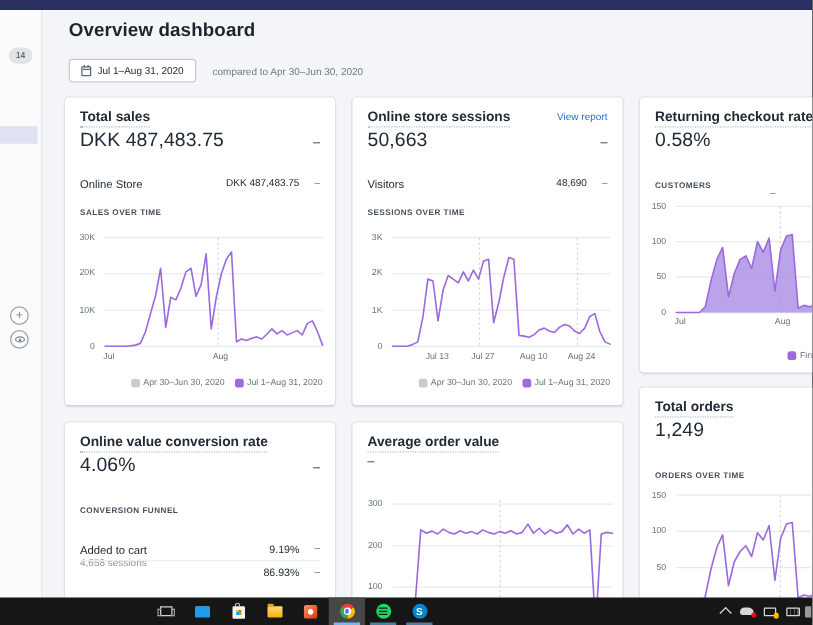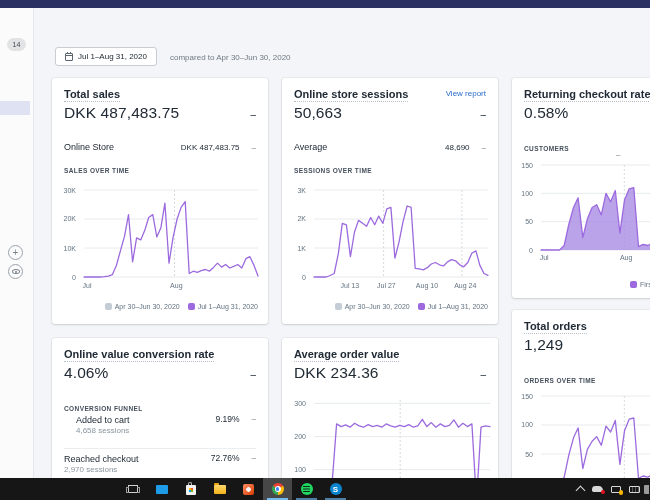--- a/index.html
+++ b/index.html
@@ -34,21 +34,21 @@
   #card-returning{left:512px;top:78px;width:216px;height:220px;}
   #card-conversion{left:52px;top:338px;width:216px;height:210px;}
   #card-aov{left:282px;top:338px;width:216px;height:210px;}
   #card-orders{left:512px;top:310px;width:216px;height:200px;}
   .card-title{position:absolute;left:12px;top:10px;font-size:11px;font-weight:700;color:#212b36;}
   .card-title span{border-bottom:1px dotted #b8c1c9;padding-bottom:1px;}
   .view-link{position:absolute;right:12px;top:11px;font-size:8px;color:#2c6ecb;cursor:pointer;}
   .big-row{position:absolute;left:12px;right:12px;top:26px;display:flex;justify-content:space-between;align-items:flex-end;}
   .big{font-size:15.5px;color:#212b36;letter-spacing:.1px;}
   .bdash{font-size:10px;color:#212b36;padding-bottom:2px;}
-  .sub-row{position:absolute;left:12px;right:12px;top:64px;display:flex;align-items:flex-end;font-size:9px;color:#212b36;}
+  .sub-row{position:absolute;left:12px;right:12px;top:64px;display:flex;align-items:flex-start;font-size:9px;color:#212b36;}
   .sub-row .v{margin-left:auto;font-size:8px;}
   .sub-row .d{margin-left:12px;font-size:8px;color:#637381;}
   .sec-label{position:absolute;left:12px;font-size:6.5px;font-weight:700;color:#454f5b;letter-spacing:.4px;}
   
   .yticks{position:absolute;font-size:7px;color:#637381;}
   .yticks span{position:absolute;right:4px;}
   .plot{position:absolute;}
   .plot svg{display:block;overflow:visible;}
   .xticks{position:absolute;font-size:7px;color:#637381;height:9px;}
   .xticks span{position:absolute;transform:translateX(-35%);white-space:nowrap;}
@@ -71,21 +71,21 @@
   #card-returning .xticks{left:29px;top:176px;width:181px;}
   #card-returning .legend{left:118px;top:203px;}
   
   #card-conversion .sec-label{top:67px;}
   .frow{position:absolute;left:12px;right:12px;display:flex;align-items:flex-start;}
   .frow .fl{line-height:1.35;}
   .frow .flabel{font-size:9px;color:#212b36;}
   .frow .fsub{font-size:8px;color:#8a959e;}
   .frow .fv{margin-left:auto;font-size:8.5px;color:#212b36;}
   .frow .fd{margin-left:12px;font-size:8px;color:#637381;}
-  #frow-1{top:76px;margin-left:12px;}
+  #frow-1{top:96px;}
   .fdivider{position:absolute;left:12px;right:12px;top:110px;border-top:1px solid #ebeef0;}
   #frow-2{top:115px;}
   
   #card-aov .yticks{left:0;top:62px;width:28px;height:103px;}
   #card-aov .plot{left:32px;top:62px;width:176px;height:103px;}
   
   #card-orders .sec-label{top:67px;}
   #card-orders .yticks{left:0;top:86px;width:25px;height:87px;}
   #card-orders .plot{left:29px;top:86px;width:181px;height:87px;}
   
@@ -139,20 +139,21 @@
 
   <div class="sidebar">
     <div class="badge14">14</div>
     <div class="side-sel"></div>
     <div class="side-icon plus">+</div>
     <div class="side-icon eye">
         <div class="eyeball"></div>
       </div>
   </div>
 
+  <div class="page-title">Overview dashboard</div>
   <div class="date-btn">
     <span class="cal"></span>
     <span>Jul 1–Aug 31, 2020</span>
   </div>
   <div class="compare-text">compared to Apr 30–Jun 30, 2020</div>
 
   <div class="card" id="card-sales">
     <div class="card-title"><span>Total sales</span></div>
     <div class="big-row">
       <span class="big">DKK 487,483.75</span>
@@ -197,21 +198,21 @@
   </div>
 
   <div class="card" id="card-sessions">
     <div class="card-title"><span>Online store sessions</span></div>
     <div class="view-link">View report</div>
     <div class="big-row">
       <span class="big">50,663</span>
       <span class="bdash">–</span>
     </div>
     <div class="sub-row">
-      <span>Average</span>
+      <span>Visitors</span>
       <span class="v">48,690</span>
       <span class="d">–</span>
     </div>
     <div class="sec-label">SESSIONS OVER TIME</div>
     <div class="yticks">
         <span style="top: calc(0% - 3.5px);">3K</span>
         <span style="top: calc(33.3% - 3.5px);">2K</span>
         <span style="top: calc(66.7% - 3.5px);">1K</span>
         <span style="top: calc(100% - 3.5px);">0</span>
       </div>
@@ -290,33 +291,28 @@
     <div class="frow" id="frow-1">
       <div class="fl">
         <div class="flabel">Added to cart</div>
         <div class="fsub">4,658 sessions</div>
       </div>
       <span class="fv">9.19%</span>
       <span class="fd">–</span>
     </div>
     <div class="fdivider"></div>
     <div class="frow" id="frow-2">
-      <div class="fl">
-        <div class="flabel">Reached checkout</div>
-        <div class="fsub">2,970 sessions</div>
-      </div>
-      <span class="fv">72.76%</span>
+      <span class="fv">86.93%</span>
       <span class="fd">–</span>
     </div>
   </div>
 
   <div class="card" id="card-aov">
     <div class="card-title"><span>Average order value</span></div>
     <div class="big-row">
-      <span class="big">DKK 234.36</span>
       <span class="bdash">–</span>
     </div>
     <div class="yticks">
         <span style="top: calc(3.2% - 3.5px);">300</span>
         <span style="top: calc(35.5% - 3.5px);">200</span>
         <span style="top: calc(67.7% - 3.5px);">100</span>
       </div>
     <div class="plot">
         <svg width="176" height="103">
           <line x1="0" x2="176" y1="3.3" y2="3.3" stroke="#e7eaec" stroke-width="1"></line>

